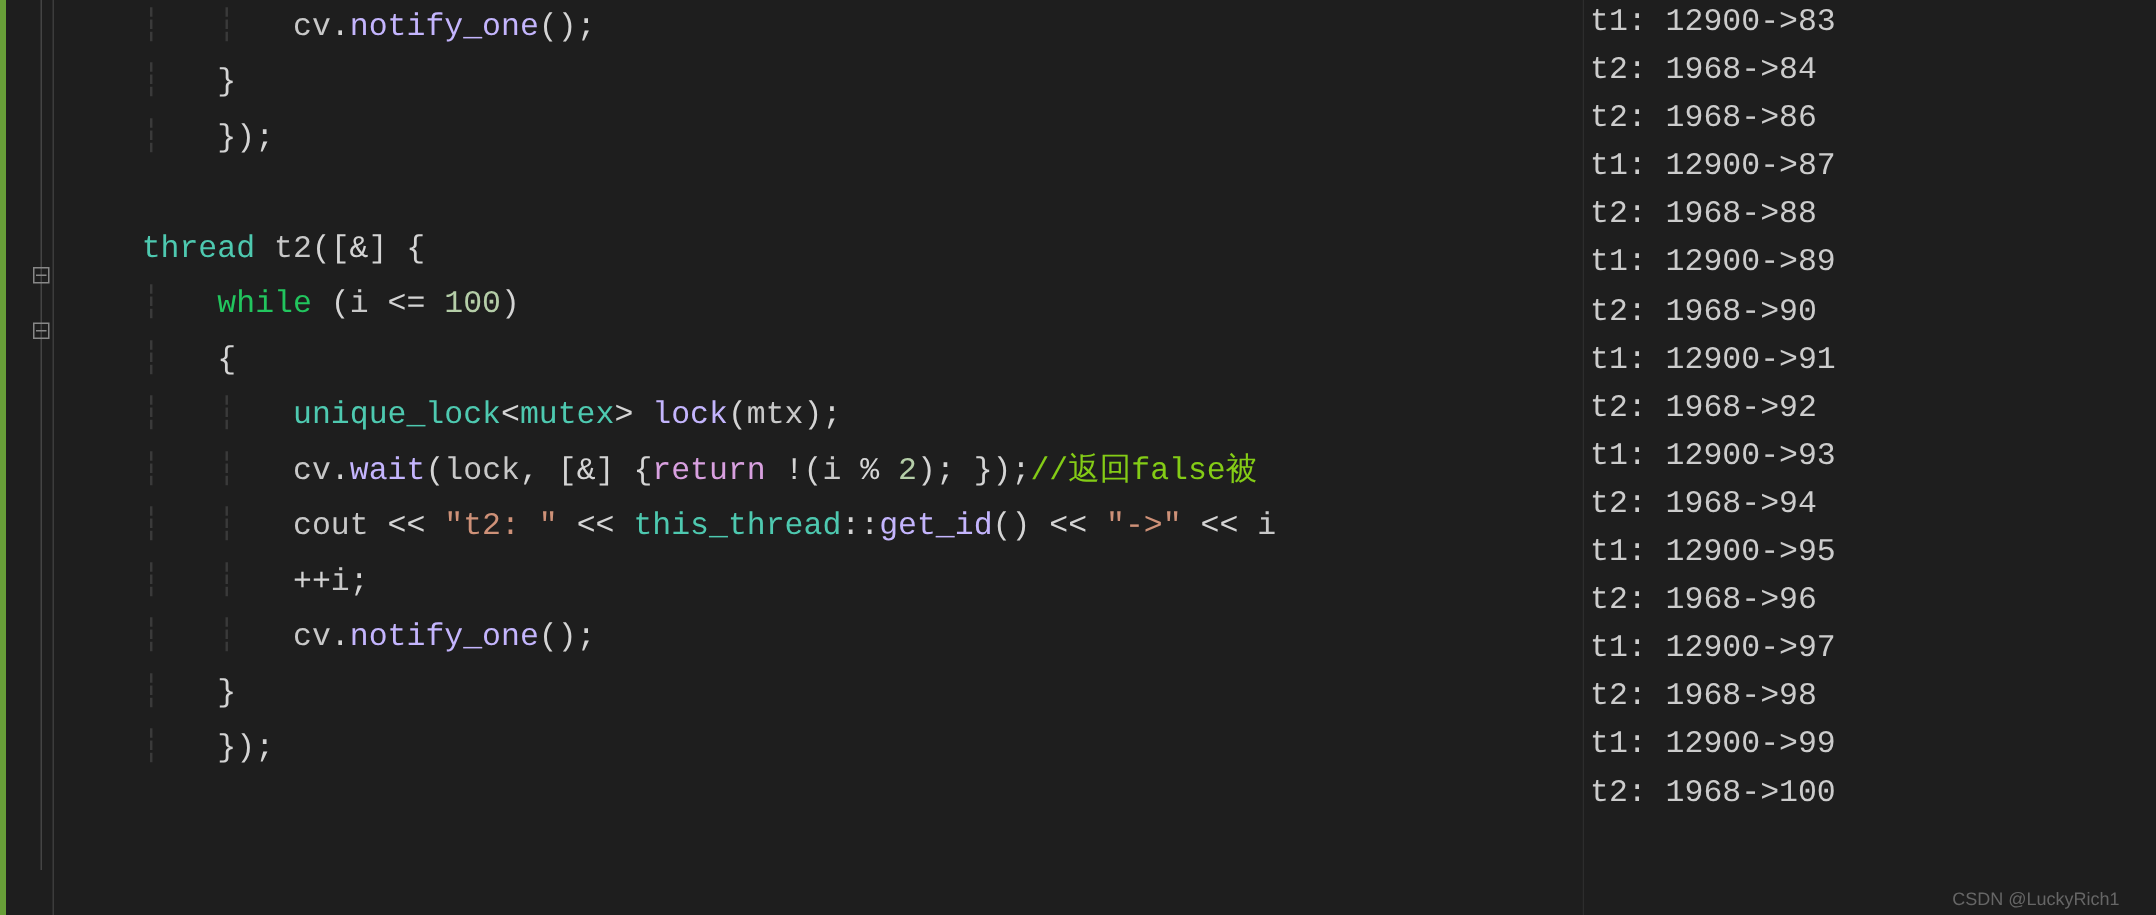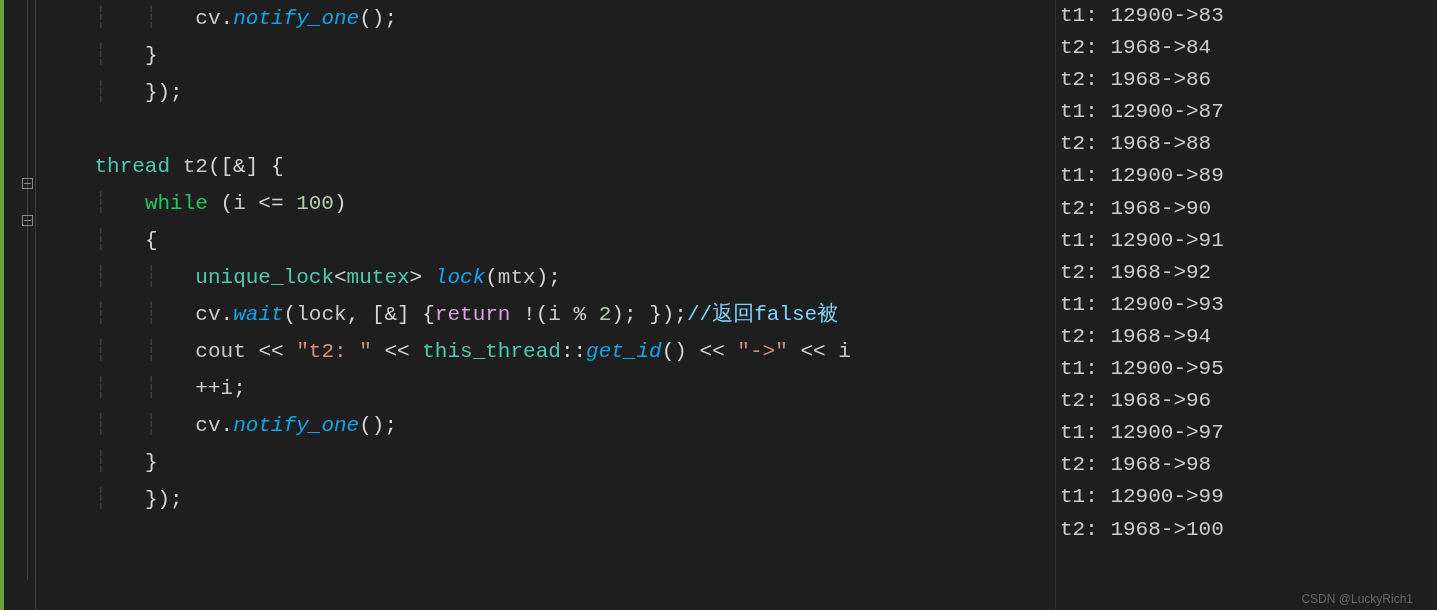--- a/index.html
+++ b/index.html
@@ -75,23 +75,23 @@
       display: inline-block;
     }
     .kw-type { color: #4ec9b0; }
     .kw-flow { color: #22c55e; }
     .kw-return { color: #d8a0df; }
     .var { color: #c8c8c8; text-align: center; }
     .punct { color: #d4d4d4; }
     .angle { color: #d4d4d4; }
     .num { color: #b5cea8; }
     .string { color: #ce9178; }
-    .comment { color: #7dd3fc; }
+    .comment { color: #84cc16; }
     .op { color: #d4d4d4; }
-    .fname { color: #0ea5e9; font-style: italic; }
+    .fname { color: #c4b5fd; }
     
     .output-panel {
       width: 382px;
       background: #1e1e1e;
       border-left: 1px solid #2d2d2d;
       color: #cccccc;
       font-size: 21px;
       line-height: 32px;
       padding-left: 4px;
       overflow: hidden;

